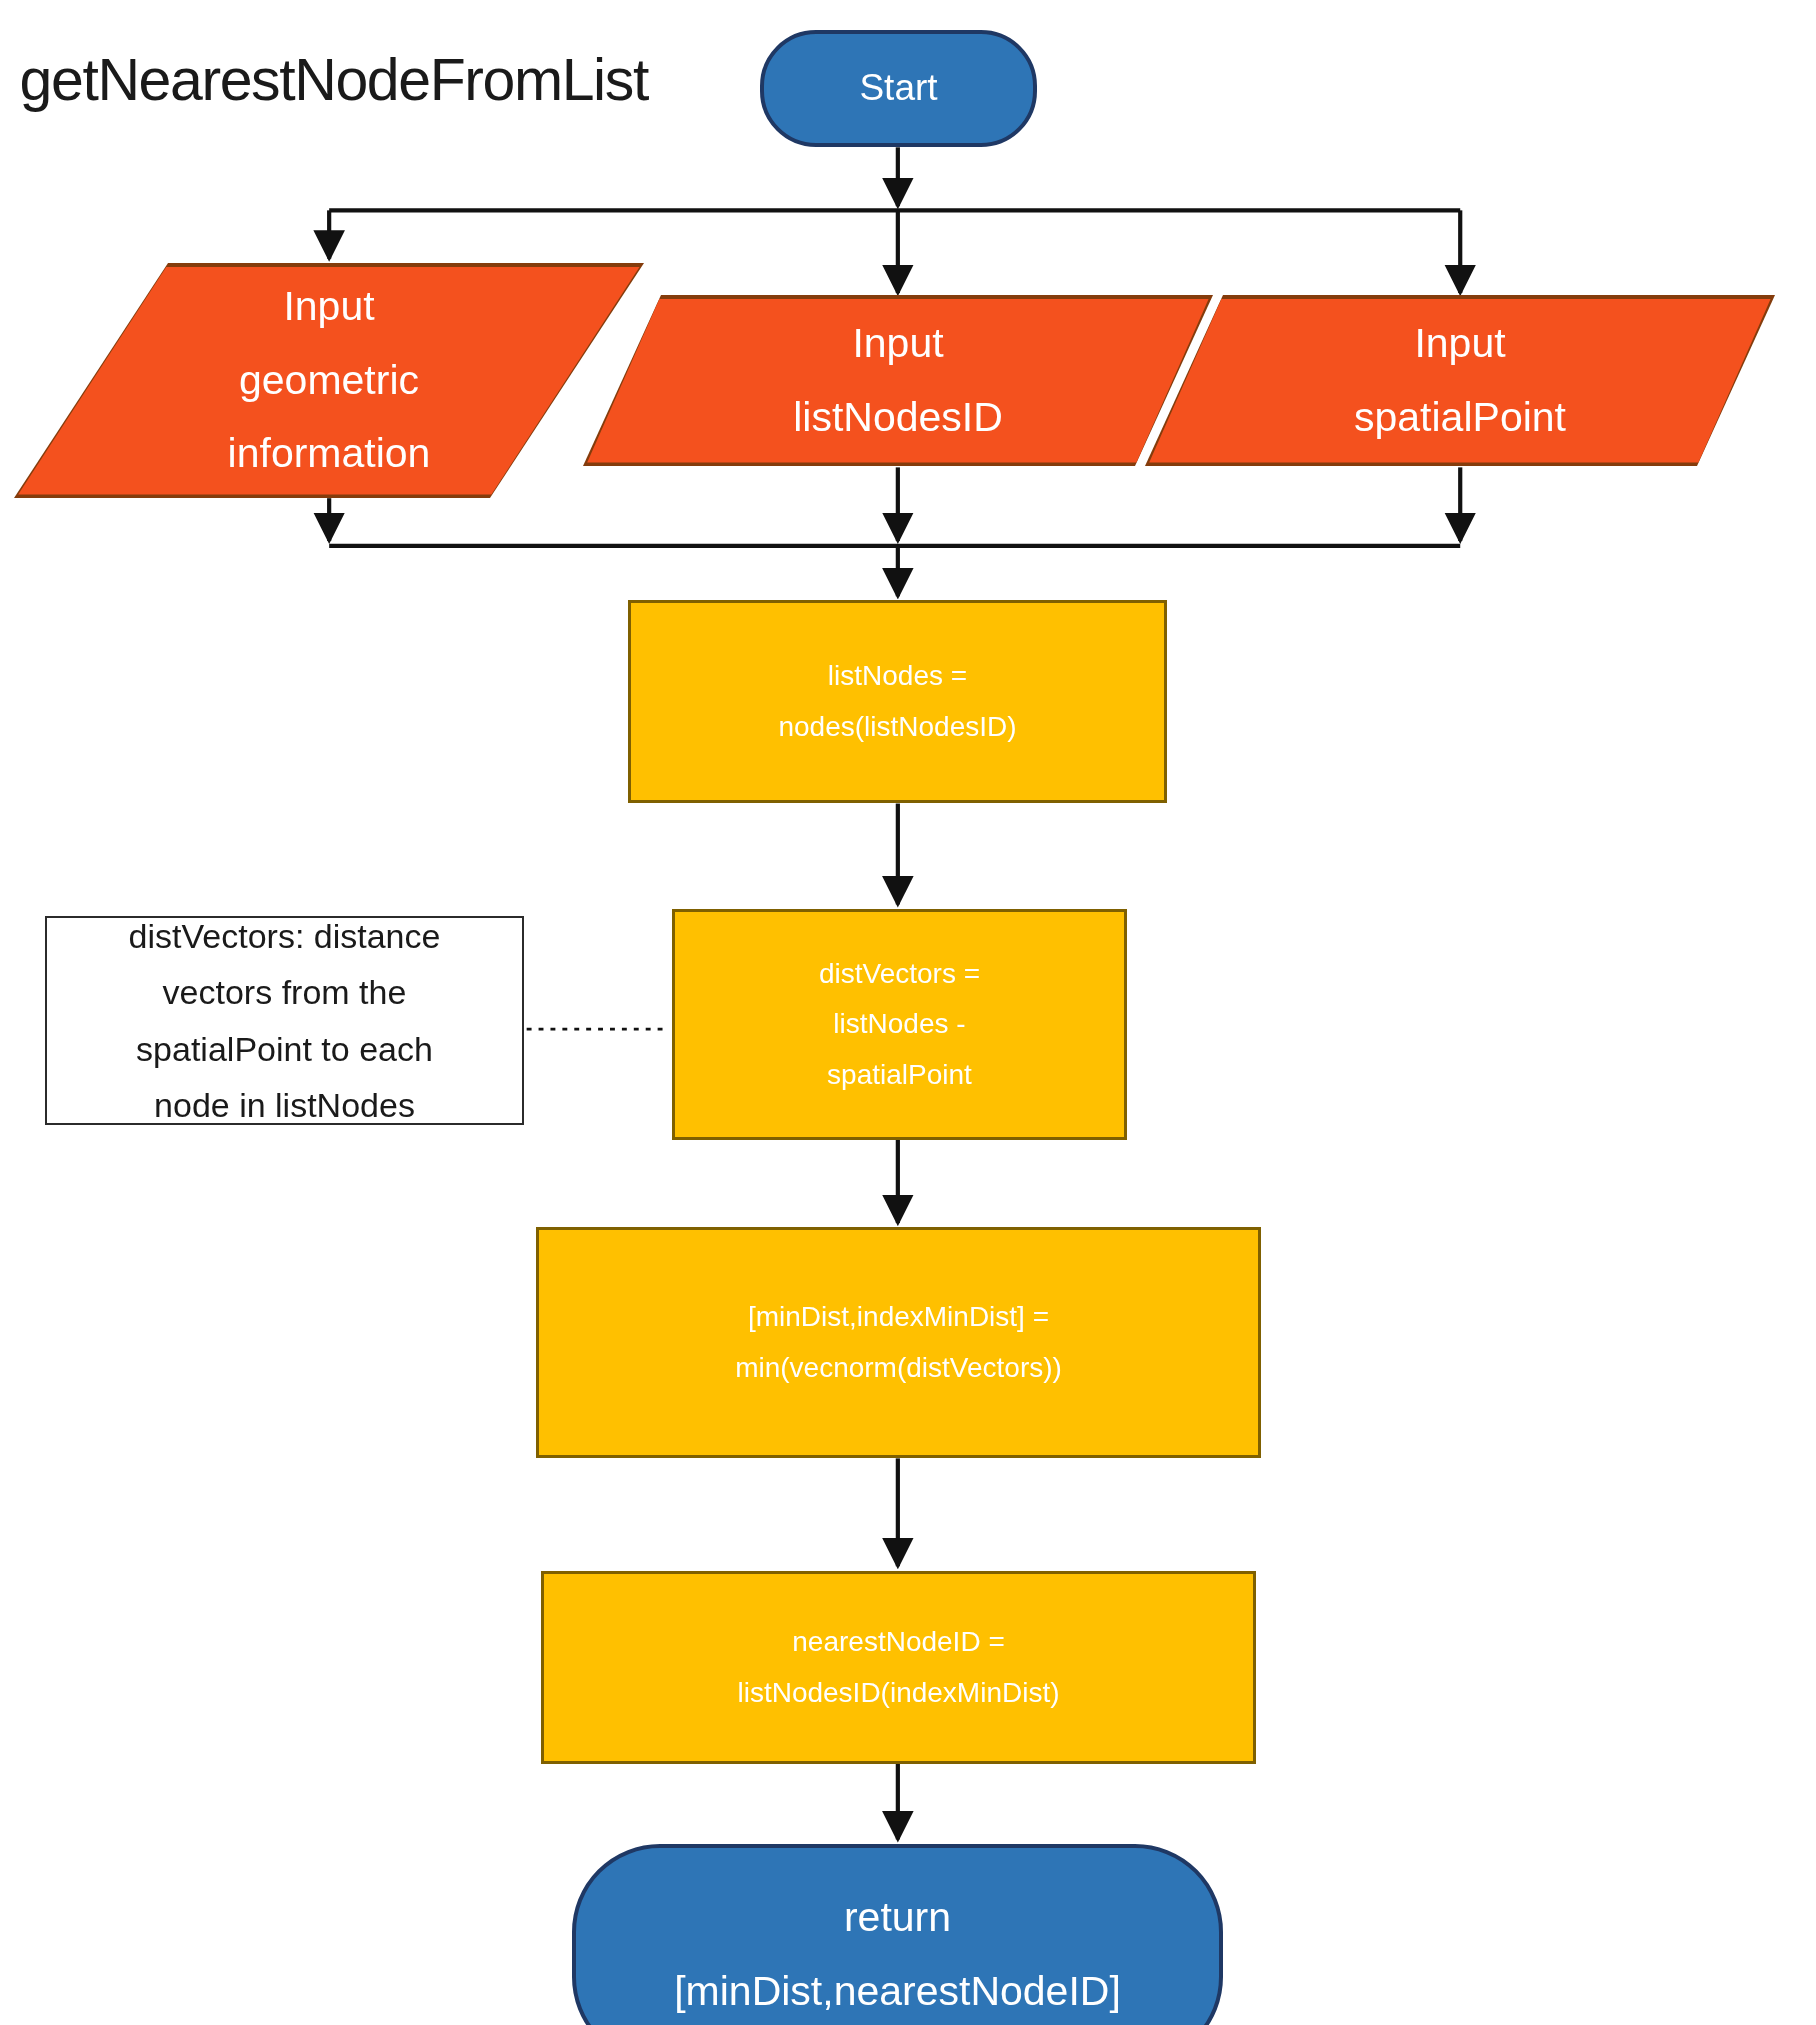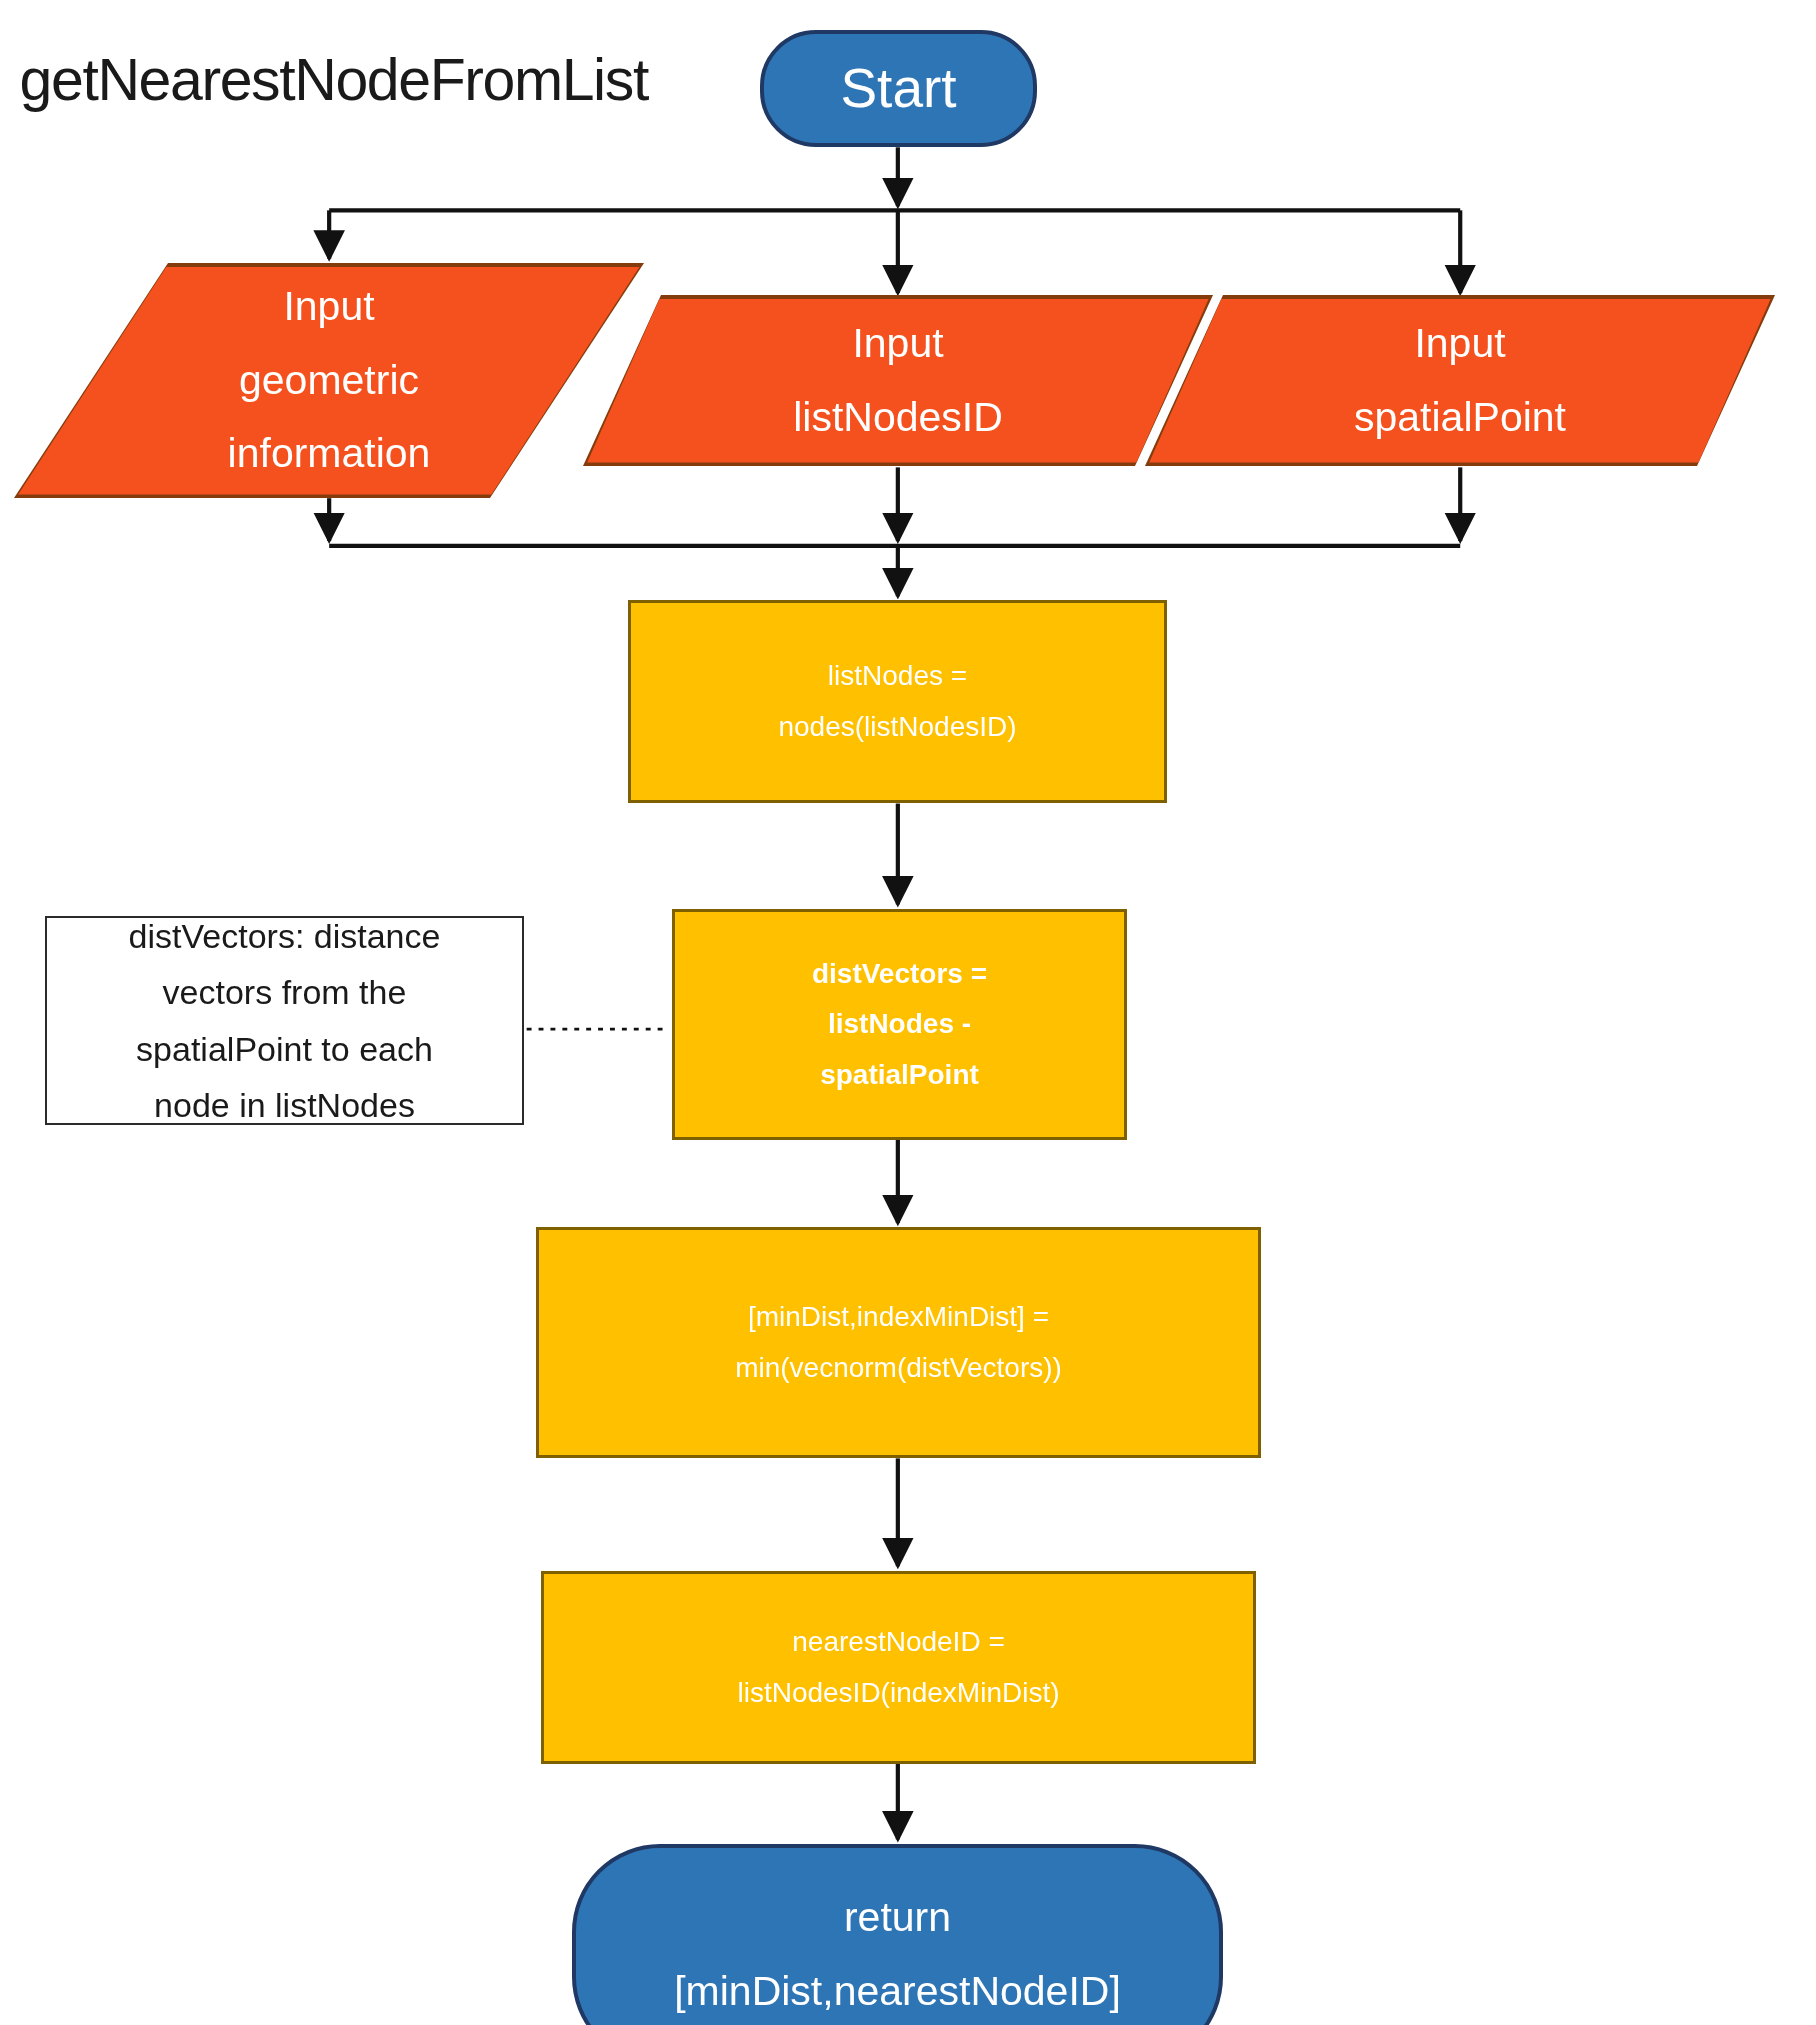--- a/index.html
+++ b/index.html
@@ -21,21 +21,21 @@
     white-space:nowrap;
   }
   .node{
     position:absolute;display:flex;align-items:center;justify-content:center;
     text-align:center;color:var(--text-light);box-sizing:border-box;
   }
   .node .lbl{white-space:pre-line;line-height:1.8;}
   .terminal{
     background:var(--terminal-fill);
     border:4.2px solid var(--terminal-border);
-    font-size:55px;
+    font-size:37px;
   }
   .process{
     background:var(--process-fill);
     border:3.5px solid var(--process-border);
     font-size:28px;
   }
   
   .pgram{position:absolute;}
   .pgram .shape,.pgram .fill{position:absolute;}
   .pgram .shape{
@@ -114,21 +114,21 @@
     <div class="fill"></div>
     <div class="lbl">Input
 spatialPoint</div>
   </div>
 
   <div class="node process" style="left:628px;top:588px;width:539px;height:203px;">
     <span class="lbl">listNodes =
 nodes(listNodesID)</span>
   </div>
 
-  <div class="node process" style="left:672px;top:897px;width:455px;height:231px;font-weight:bold;">
+  <div class="node process" style="left:672px;top:897px;width:455px;height:231px;">
     <span class="lbl">distVectors =
 listNodes -
 spatialPoint</span>
   </div>
 
   <div class="note" style="left:45px;top:904px;width:479px;height:209px;">
     <span class="lbl">distVectors: distance
 vectors from the
 spatialPoint to each
 node in listNodes</span>

